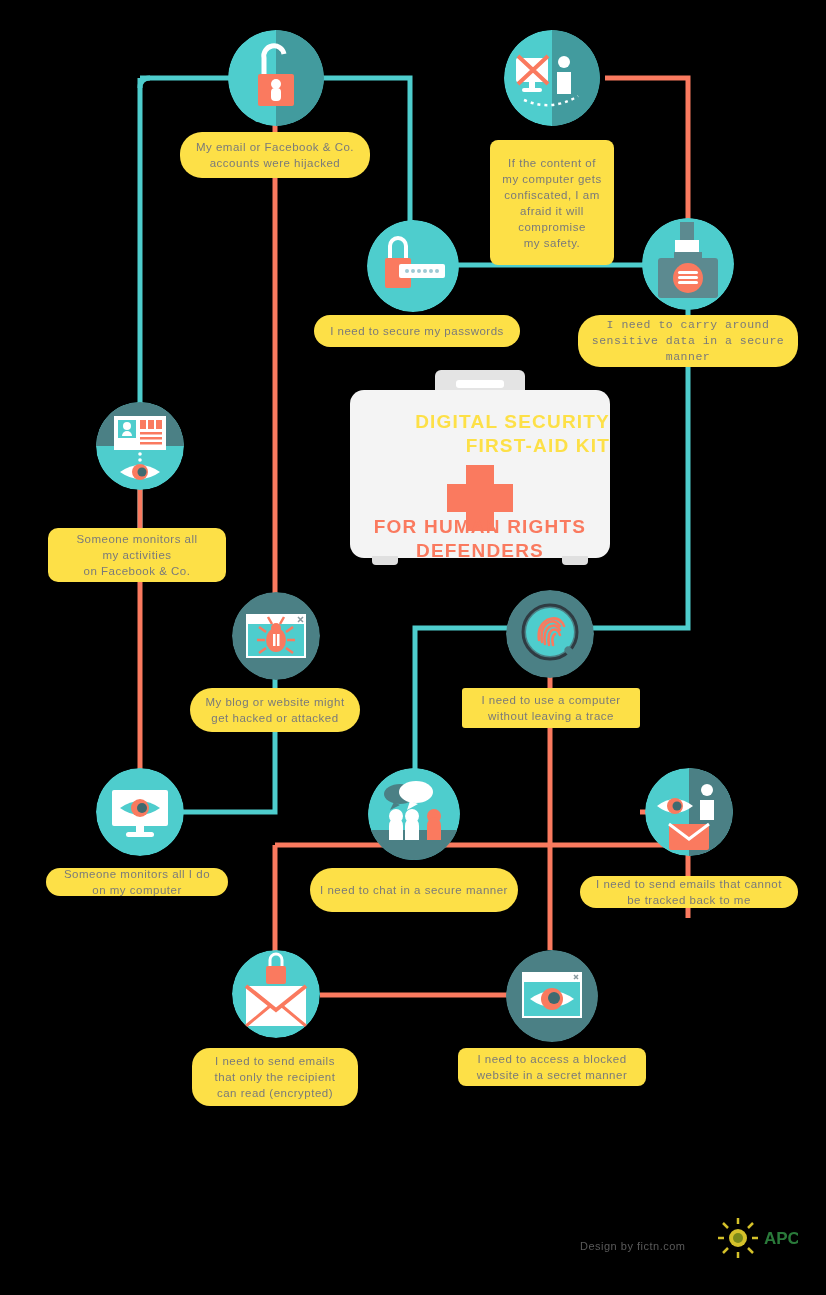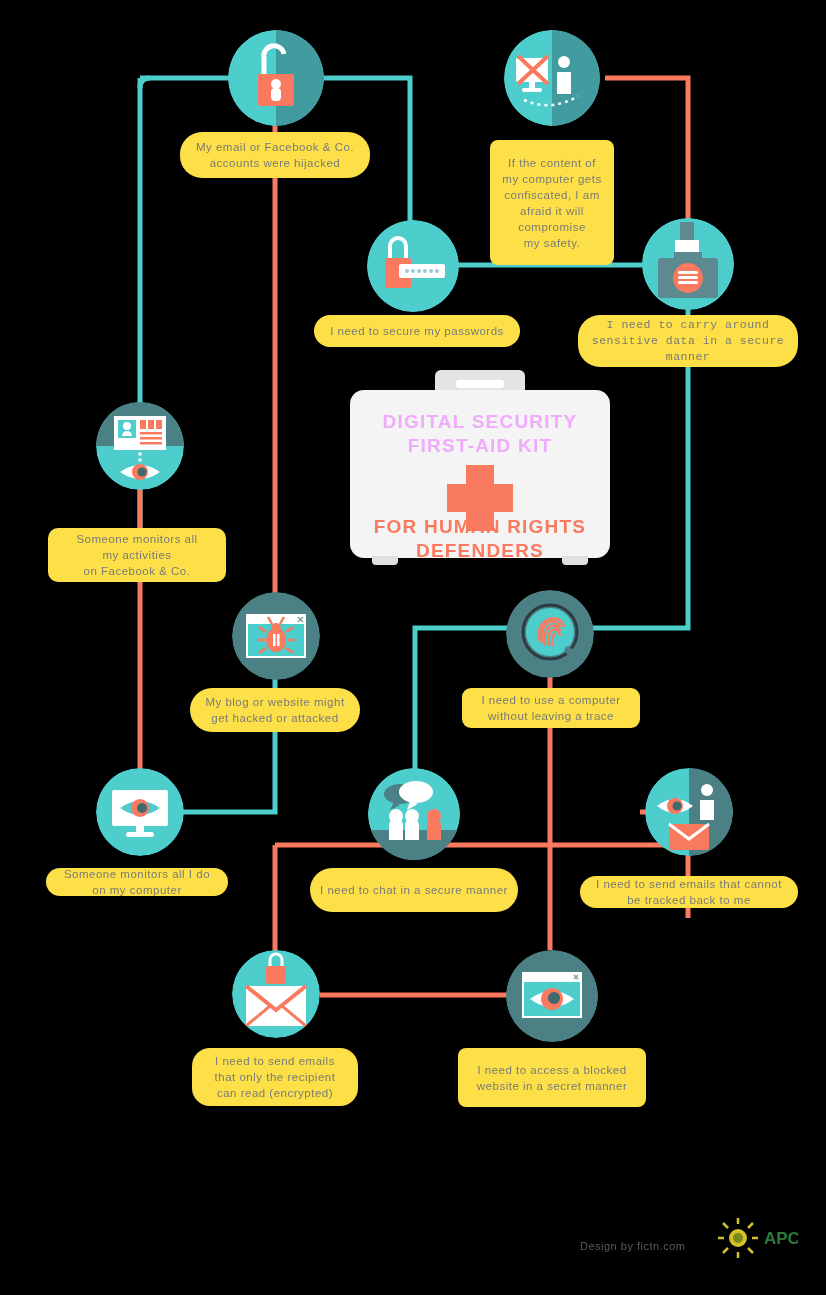--- a/index.html
+++ b/index.html
@@ -5,27 +5,27 @@
   html,body{margin:0;padding:0;background:#000;}
   body{width:826px;height:1295px;position:relative;overflow:hidden;
        font-family:"Liberation Sans",sans-serif;}
   #stage{position:absolute;inset:0;width:826px;height:1295px;}
   .node{position:absolute;border-radius:50%;overflow:hidden;}
   .label{position:absolute;background:#fde047;color:#7a7a7a;
          font-size:11.5px;line-height:16px;text-align:center;
          letter-spacing:.5px;display:flex;align-items:center;
          justify-content:center;padding:6px 10px;box-sizing:border-box;}
   .lbl-round{border-radius:22px;}
-  .lbl-sq{border-radius:9px;}
+  .lbl-sq{border-radius:3px;}
   .kit{position:absolute;}
   .kit-body{position:absolute;background:#f4f4f4;border-radius:14px;}
   .kit-handle{position:absolute;background:#e4e4e4;border-radius:6px 6px 0 0;}
   .kit-handle-in{position:absolute;background:#fff;border-radius:3px;}
   .kit-foot{position:absolute;background:#e0e0e0;border-radius:0 0 4px 4px;}
-  .kit-title{position:absolute;width:100%;text-align:center;color:#f0abfc;
+  .kit-title{position:absolute;width:100%;text-align:right;color:#fde047;
              font-size:19px;line-height:24px;letter-spacing:1.2px;font-weight:bold;}
   .kit-sub{position:absolute;width:100%;text-align:center;color:#fa7a5f;
            font-size:19px;line-height:24px;letter-spacing:1.2px;font-weight:bold;}
   .cross-v,.cross-h{position:absolute;background:#fa7a5f;}
   .credit{position:absolute;color:#5a5a5a;font-size:11px;letter-spacing:.5px;}
   svg{display:block;}
 </style>
 </head>
 <body>
 
@@ -296,21 +296,21 @@
     <svg width="92" height="92" viewBox="0 0 92 92">
       <circle cx="46" cy="46" r="46" fill="#4b8085"></circle>
       <rect x="16" y="22" width="60" height="46" fill="#fff"></rect>
       <rect x="18" y="32" width="56" height="34" fill="#4ecdcd"></rect>
       <path d="M68,25 l4,4 M72,25 l-4,4" stroke="#8a9aa0" stroke-width="1.5"></path>
       <path d="M24,49 Q46,33 68,49 Q46,65 24,49 Z" fill="#fff"></path>
       <circle cx="46" cy="49" r="11" fill="#fa7a5f"></circle>
       <circle cx="48" cy="48" r="6" fill="#3f6a70"></circle>
     </svg>
   </div>
-  <div class="label" style="left:458px;top:1048px;width:188px;height:59px;border-radius:8px;">
+  <div class="label" style="left:458px;top:1048px;width:188px;height:38px;border-radius:8px;">
     <span><span>I need to access a blocked</span><br><span>website in a secret manner</span></span>
   </div>
 
   <div class="credit" style="left:580px;top:1240px;">Design by fictn.com</div>
   <div style="position:absolute;left:718px;top:1218px;width:80px;height:40px;">
     <svg width="80" height="40" viewBox="0 0 80 40">
       <g fill="#d4c12a">
         <circle cx="20" cy="20" r="9"></circle>
         <g stroke="#d4c12a" stroke-width="2.5">
           <path d="M20,6 L20,0"></path>

